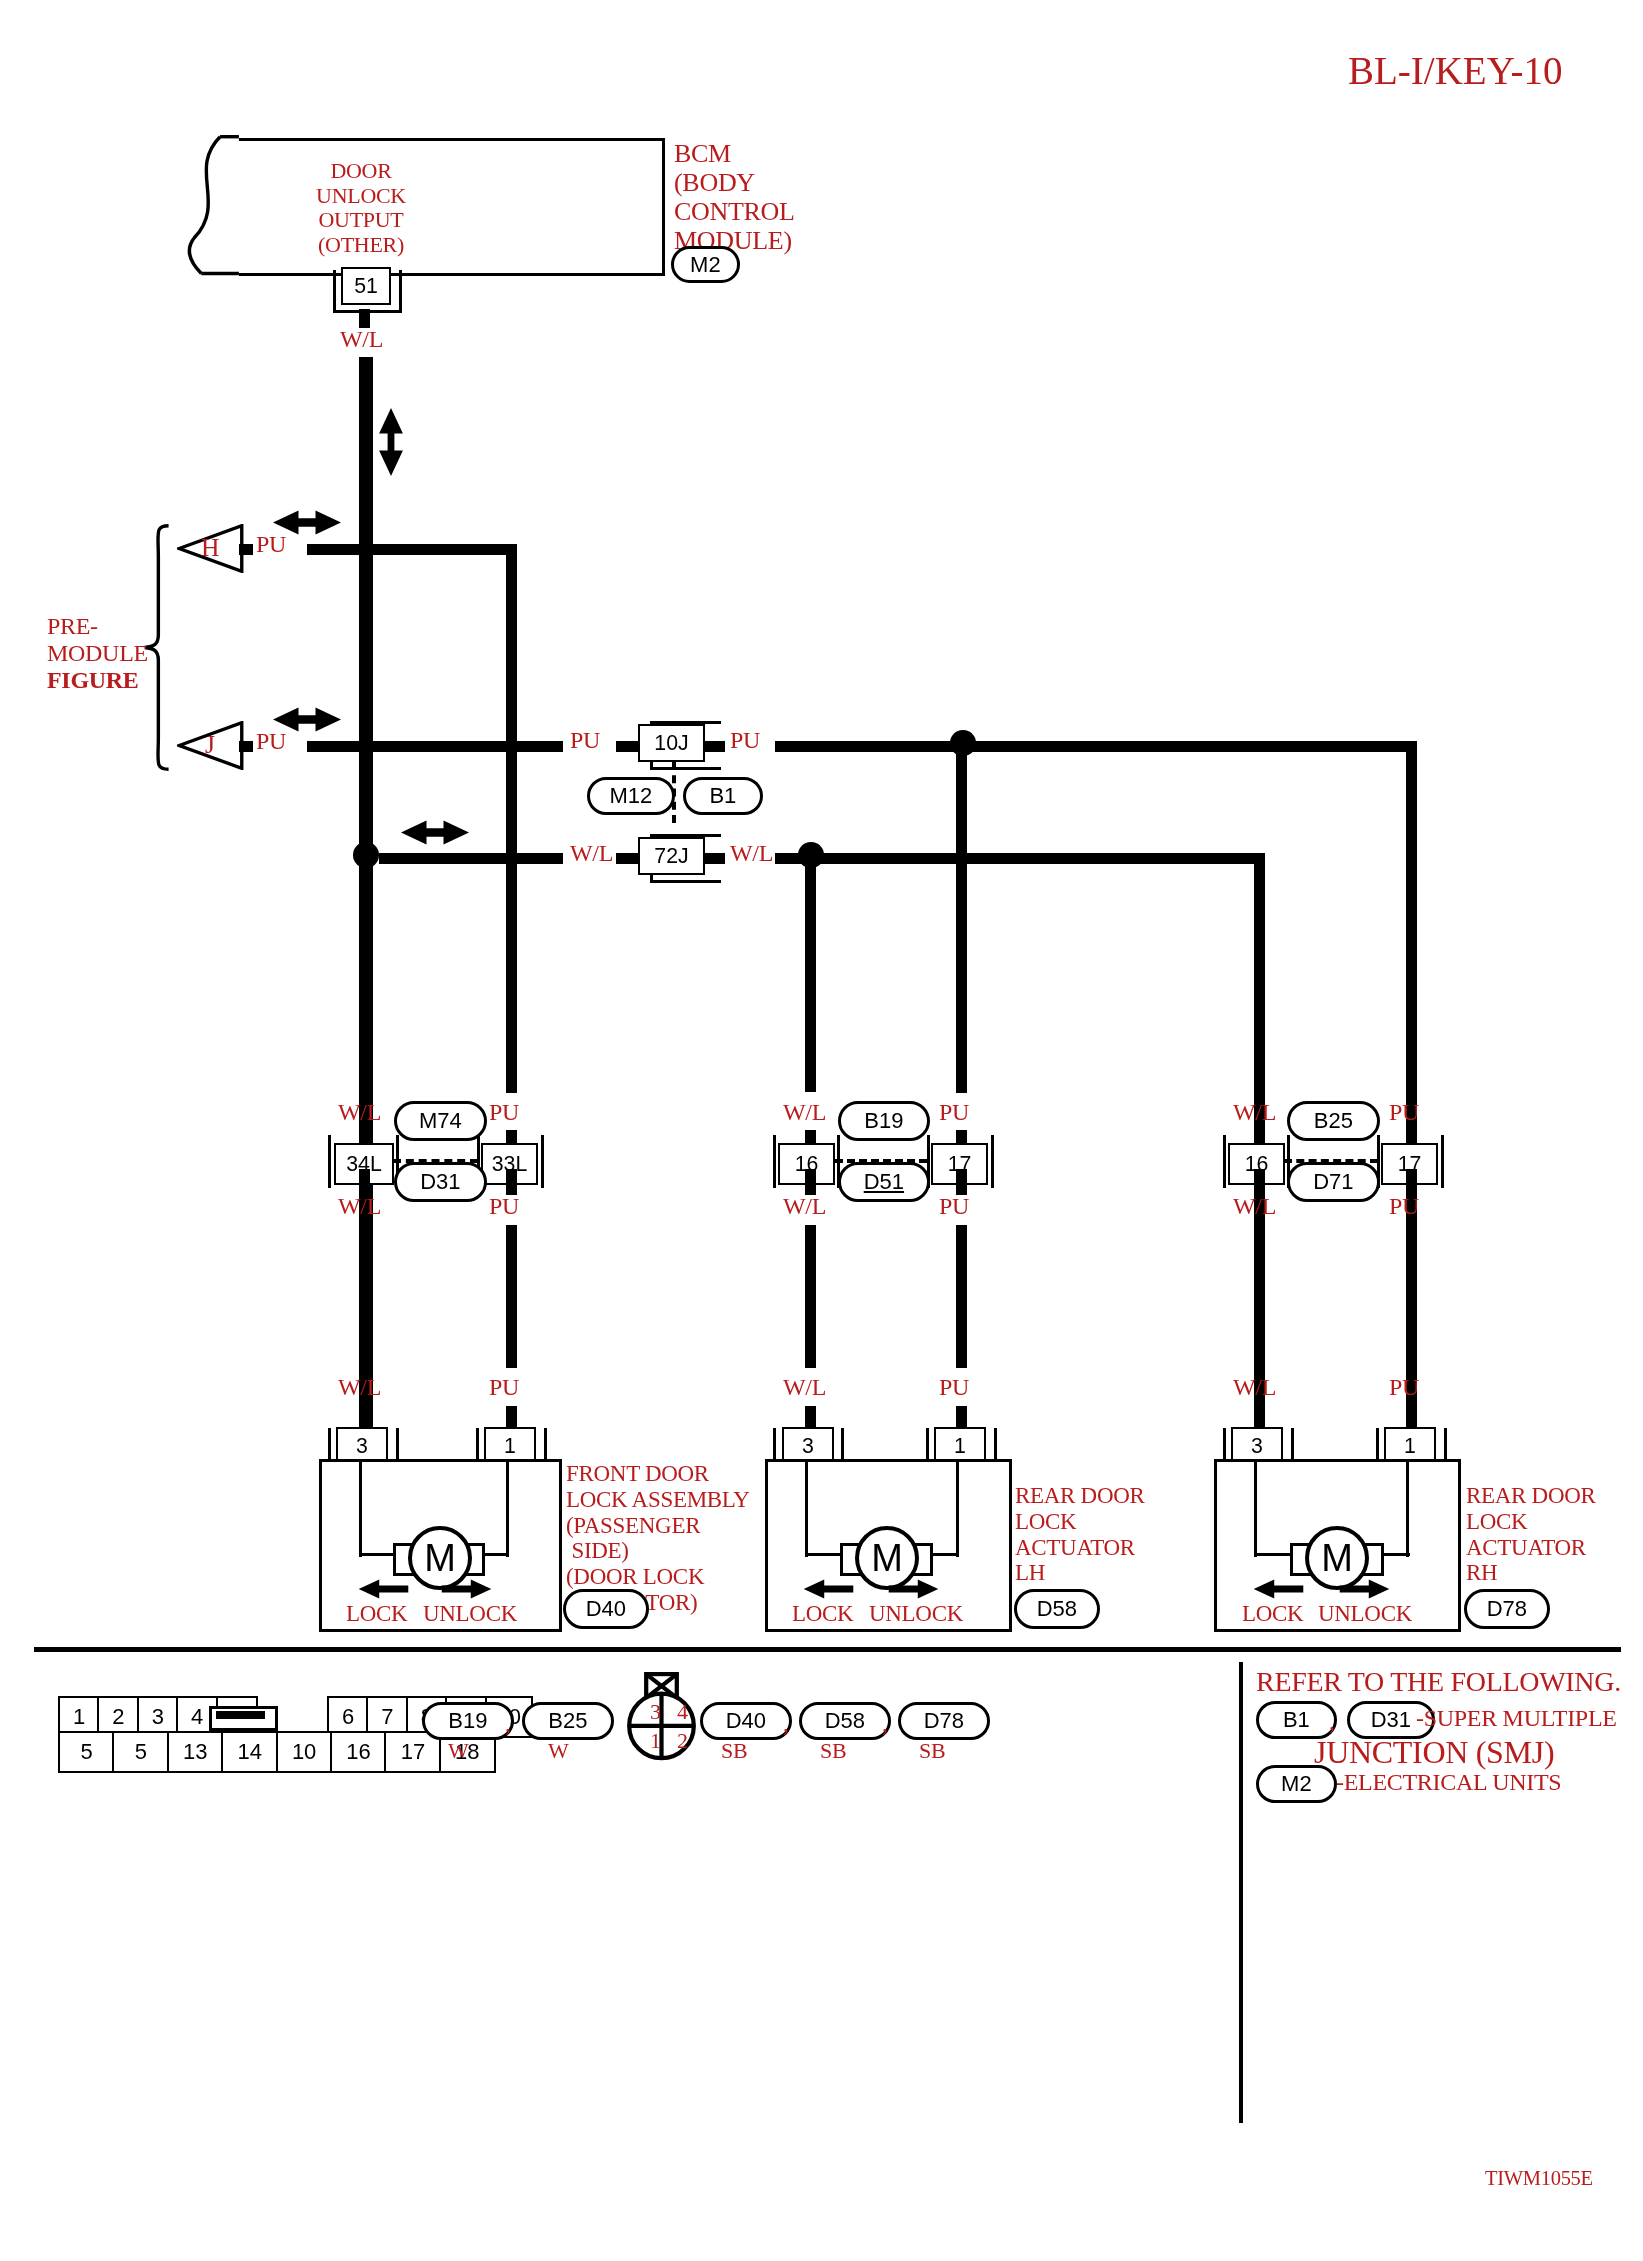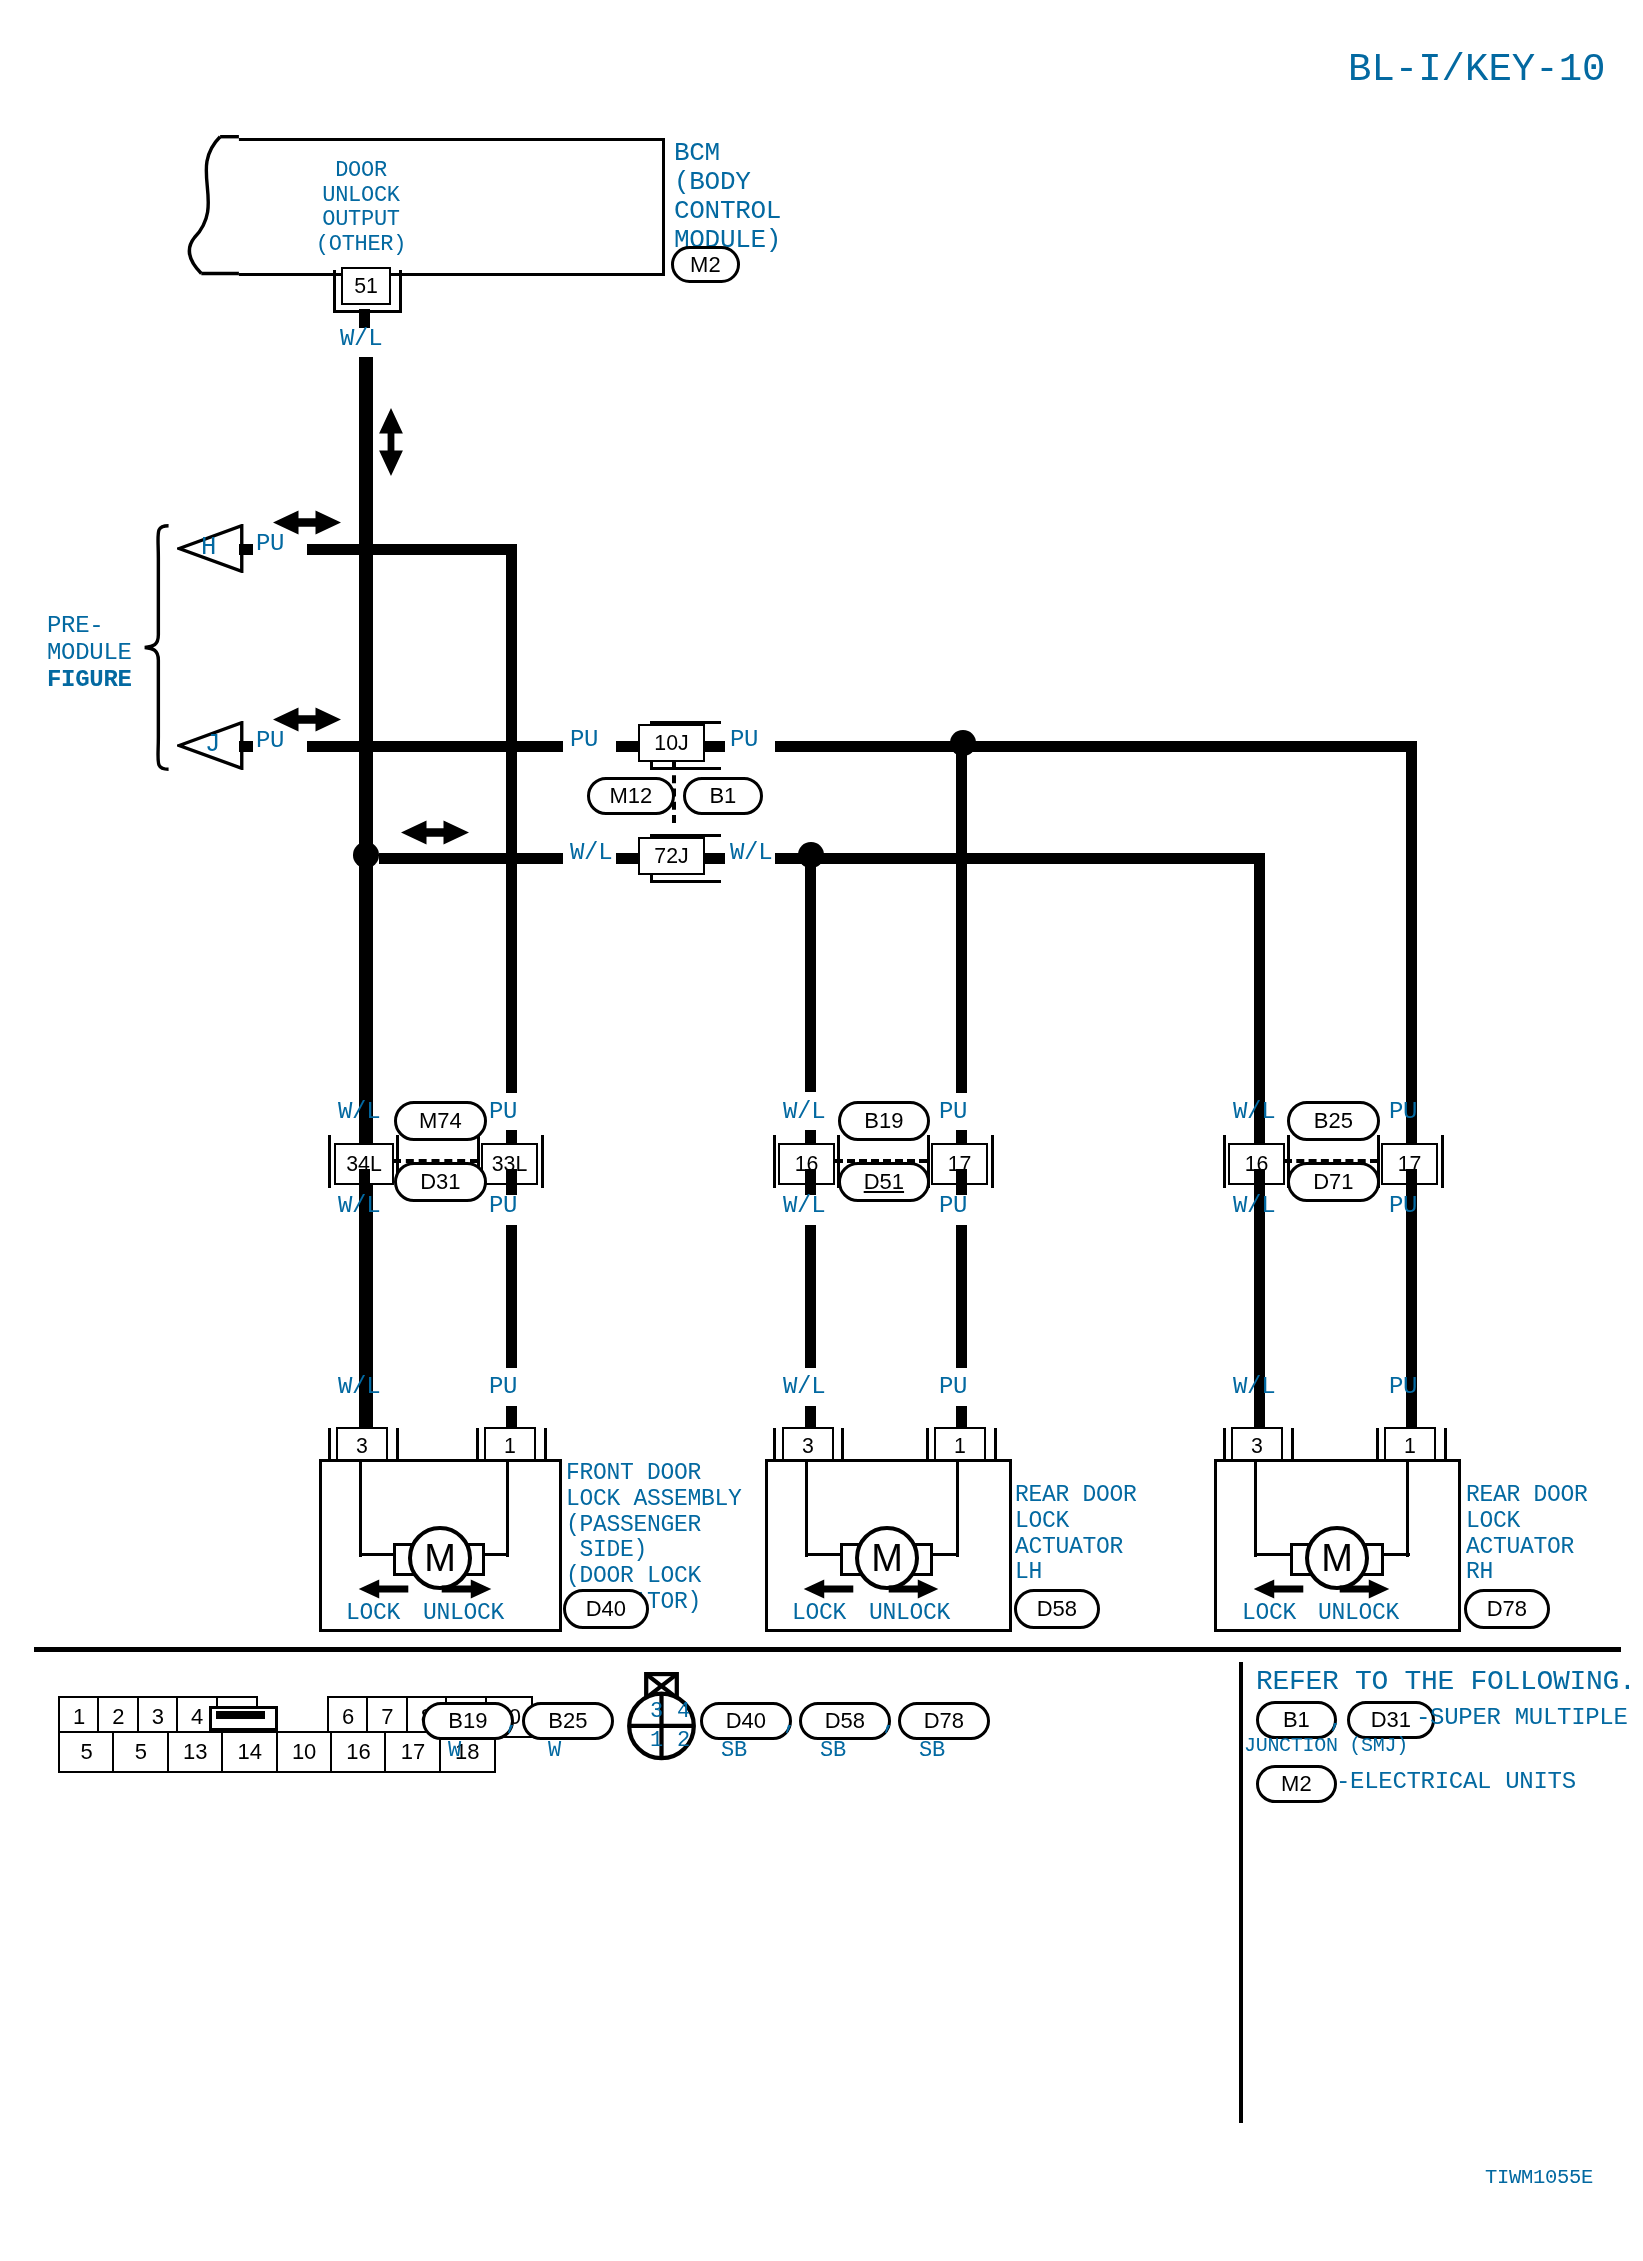--- a/index.html
+++ b/index.html
@@ -1,19 +1,19 @@
 <!DOCTYPE html>
 <html style="font-size:13.7px"><head>
 <meta charset="utf-8">
 <style>
   html,body{margin:0;padding:0;background:#fff;}
   body{width:1643px;height:2261px;position:relative;
        font-family:"Liberation Sans",sans-serif;color:#000;overflow:hidden;}
   .abs{position:absolute;}
-  .txt{position:absolute;font-family:Liberation Mono, monospace;color:#0369a1;
+  .txt{position:absolute;font-family:Liberation Serif, serif;color:#b91c1c;
        white-space:pre;line-height:1.12;letter-spacing:-0.3px;}
   
   .wireV{position:absolute;background:#000;width:11px;}
   .wireH{position:absolute;background:#000;height:11px;}
   .dot{position:absolute;background:#000;border-radius:50%;width:25.6px;height:25.6px;}
   
   .bcmbox{position:absolute;border:3.4px solid #000;background:#fff;}
   .unitbox{position:absolute;border:3.4px solid #000;background:#fff;}
   
   .pin{position:absolute;border:2.6px solid #000;background:#fff;
@@ -375,19 +375,19 @@
 <div class="txt" style="left:882px;top:1710px;font-size:24px;">,</div>
 <div class="oval" style="left:898px;top:1702px;width:79px;height:32px;">D78</div>
 <div class="txt" style="left:919px;top:1739px;font-size:22px;">SB</div>
 
 <div class="txt" style="left:1256px;top:1666px;font-size:28px;">REFER TO THE FOLLOWING.</div>
 
 <div class="oval" style="left:1256px;top:1701px;width:68px;height:32px;">B1</div>
 <div class="txt" style="left:1329px;top:1708px;font-size:24px;">,</div>
 <div class="oval" style="left:1347px;top:1701px;width:75px;height:32px;">D31</div>
 <div class="txt" style="left:1416px;top:1705px;font-size:24px;">-SUPER MULTIPLE</div>
-<div class="txt" style="left:1244px;top:1735px;font-size:20px;">JUNCTION (SMJ)</div>
+<div class="txt" style="left:1314px;top:1735px;font-size:32px;">JUNCTION (SMJ)</div>
 
 <div class="oval" style="left:1256px;top:1765px;width:68px;height:32px;">M2</div>
 <div class="txt" style="left:1336px;top:1769px;font-size:24px;">-ELECTRICAL UNITS</div>
 
 <div class="txt" style="left:1485px;top:2167px;font-size:20.5px;">TIWM1055E</div>
 
 
 </body></html>

